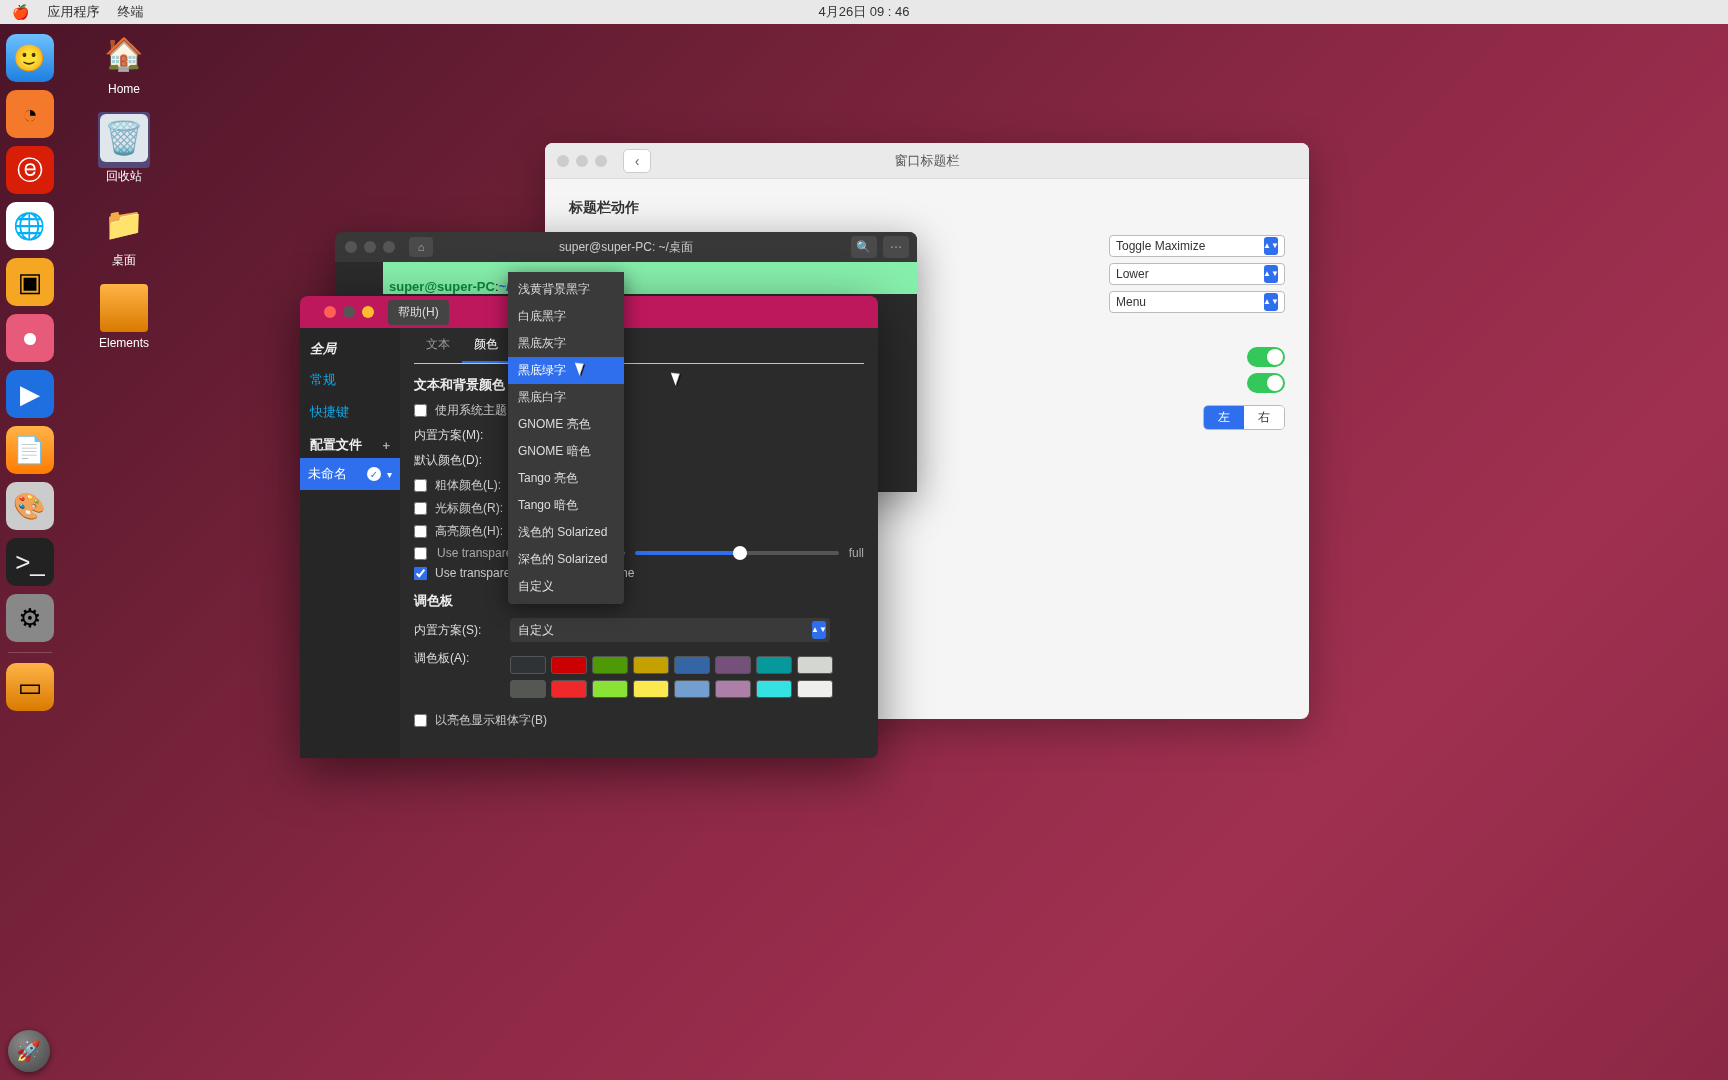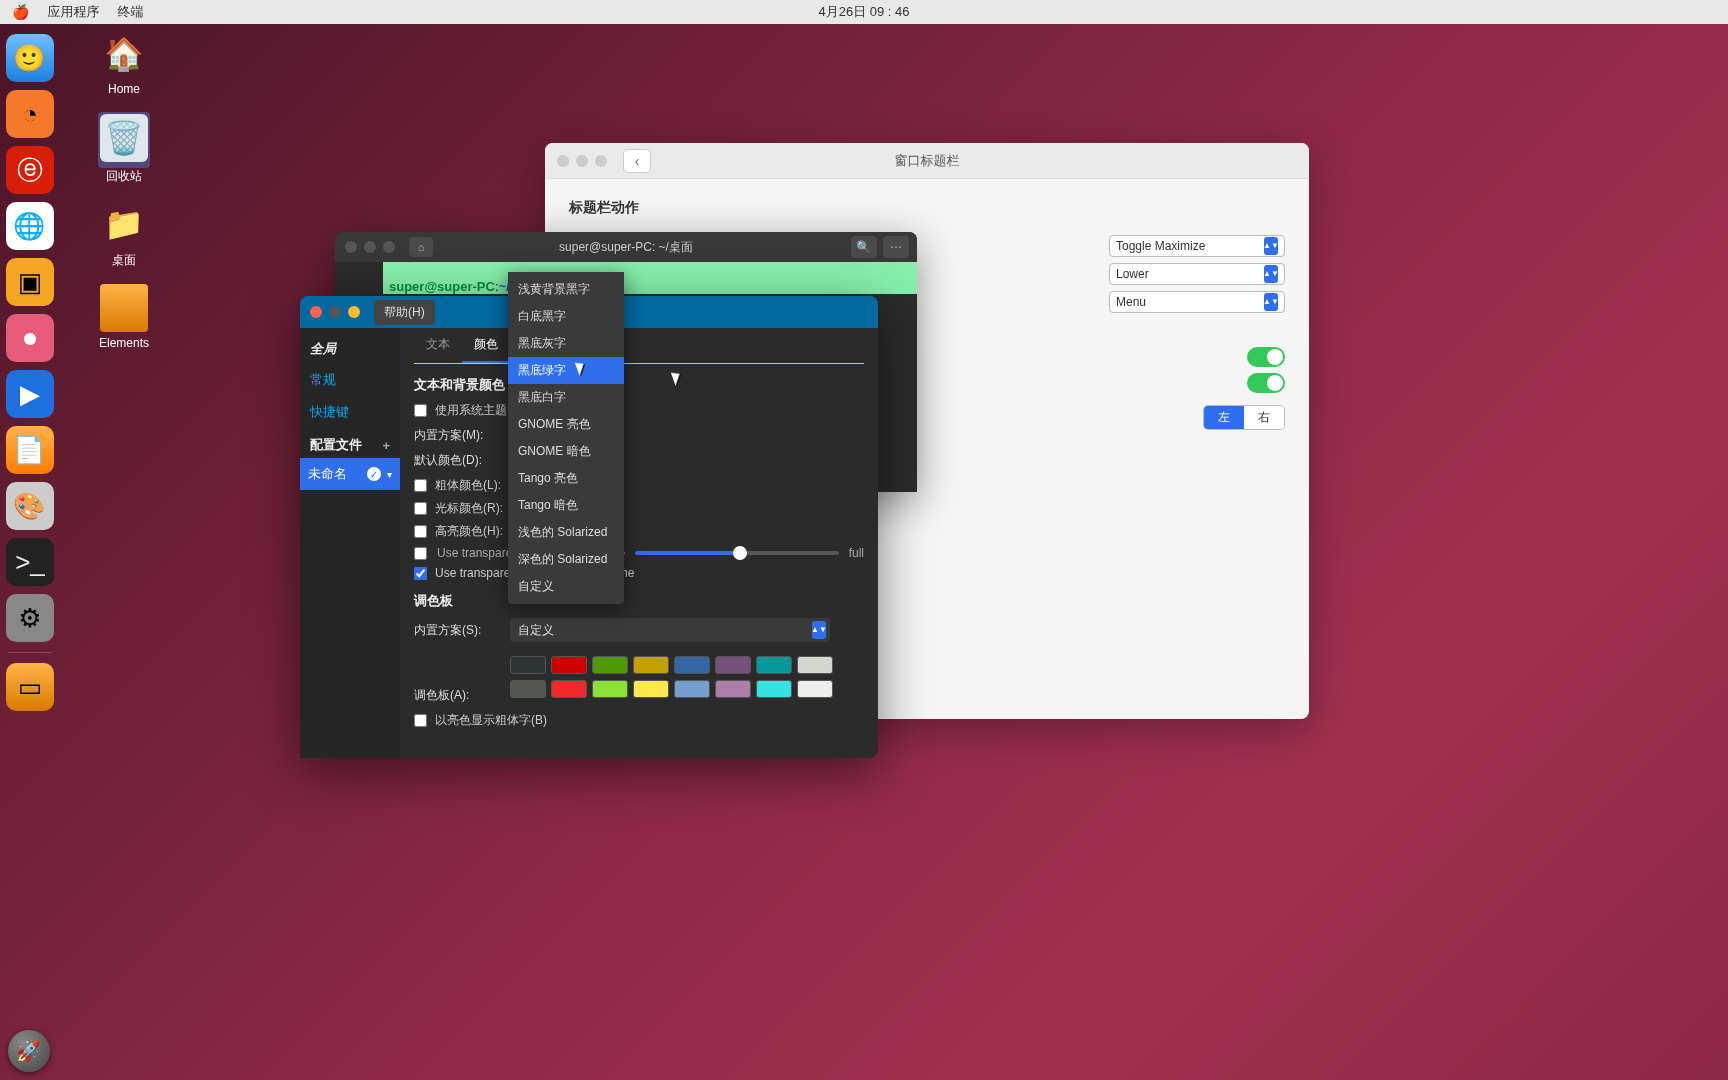--- a/index.html
+++ b/index.html
@@ -47,21 +47,21 @@
 .win-term .title { position: absolute; left: 50%; transform: translateX(-50%); color: #ccc; font-size: 12px; }
 .win-term .rbtns { position: absolute; right: 8px; display: flex; gap: 6px; }
 .win-term .rbtns span { width: 26px; height: 22px; background: #4a4a4a; border-radius: 4px; display: flex; align-items: center; justify-content: center; color: #aaa; font-size: 12px; }
 .win-term .termbody { background: #86efac; height: 32px; padding: 16px 6px; font-family: monospace; font-size: 13px; margin-left: 48px; }
 .prompt-user { color: #0a8a3a; font-weight: bold; }
 .prompt-path { color: #2a5fd0; font-weight: bold; }
 .cursor-box { display: inline-block; width: 7px; height: 14px; border: 1px solid #333; vertical-align: middle; }
 
 
 .win-prefs { position: absolute; left: 300px; top: 296px; width: 578px; height: 462px; background: #2b2b2b; border-radius: 8px; box-shadow: 0 14px 50px rgba(0,0,0,0.5); color: #ddd; font-size: 13px; }
-.win-prefs .titlebar { height: 32px; display: flex; align-items: center; padding: 0 10px; background: #0369a1; border-radius: 8px 8px 0 0; }
+.win-prefs .titlebar { height: 32px; display: flex; align-items: center; padding: 0 24px; background: #be185d; border-radius: 8px 8px 0 0; }
 .win-prefs .traffic span:nth-child(1){ background: #ff5f57; }
 .win-prefs .traffic span:nth-child(2){ background: #555; }
 .win-prefs .traffic span:nth-child(3){ background: #febc2e; }
 .help-btn { margin-left: 14px; padding: 4px 10px; background: #444; border-radius: 4px; font-size: 12px; }
 .win-prefs .content { display: flex; height: calc(100% - 32px); }
 .sidebar { width: 100px; background: #262626; padding-top: 6px; }
 .sidebar .hdr { padding: 6px 10px; font-weight: 600; color: #eee; font-style: italic; }
 .sidebar .item { padding: 7px 10px; color: #0ea5e9; cursor: pointer; }
 .sidebar .sect { padding: 8px 10px 4px; display: flex; justify-content: space-between; align-items: center; color: #eee; font-weight: 600; }
 .sidebar .plus { color: #aaa; cursor: pointer; }
@@ -278,21 +278,21 @@
         </div>
 
       <div class="grp-title">调色板</div>
       <div class="lbl-row">
         <span style="width:86px">内置方案(S):</span>
         <div class="combo">
           <span>自定义</span>
           <span class="arrows2">▲▼</span>
         </div>
       </div>
-      <div class="lbl-row" style="align-items:flex-end">
+      <div class="lbl-row" style="align-items:flex-start">
         <span style="width:86px">调色板(A):</span>
         <div>
           <div class="palette" id="palette-row1">
               <span style="background: rgb(46, 52, 54);"></span>
               <span style="background: rgb(204, 0, 0);"></span>
               <span style="background: rgb(78, 154, 6);"></span>
               <span style="background: rgb(196, 160, 0);"></span>
               <span style="background: rgb(52, 101, 164);"></span>
               <span style="background: rgb(117, 80, 123);"></span>
               <span style="background: rgb(6, 152, 154);"></span>

